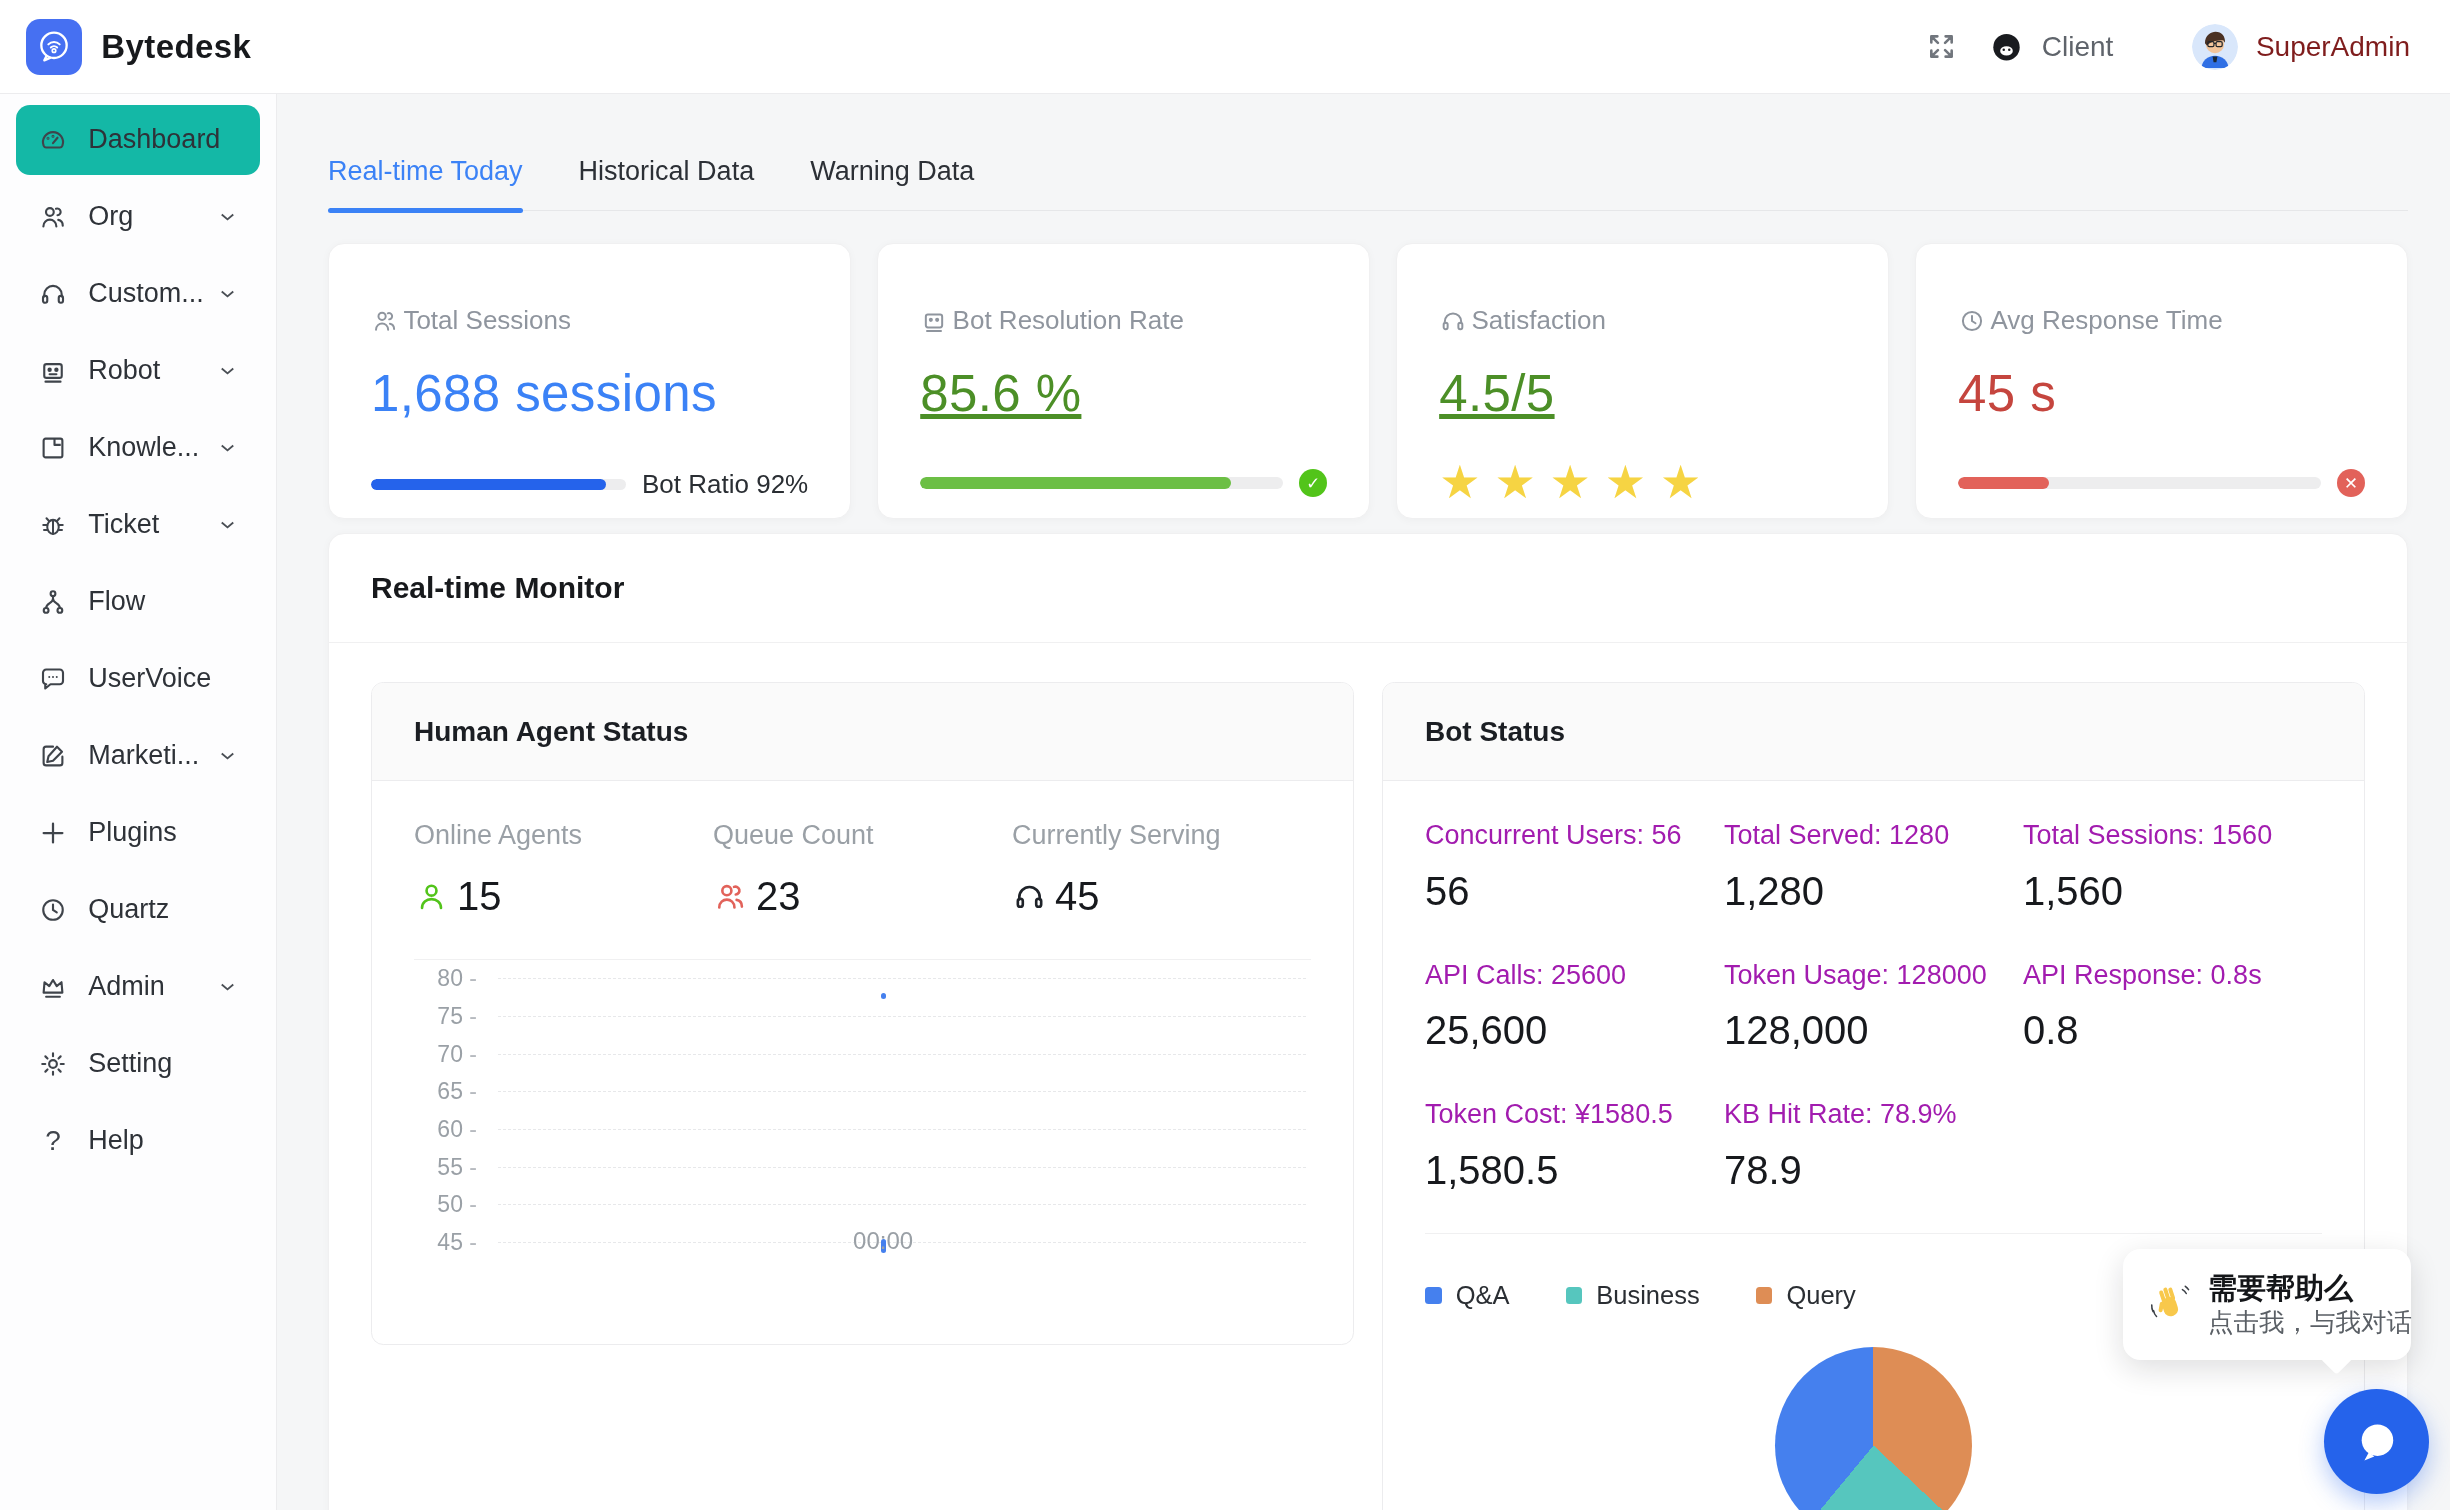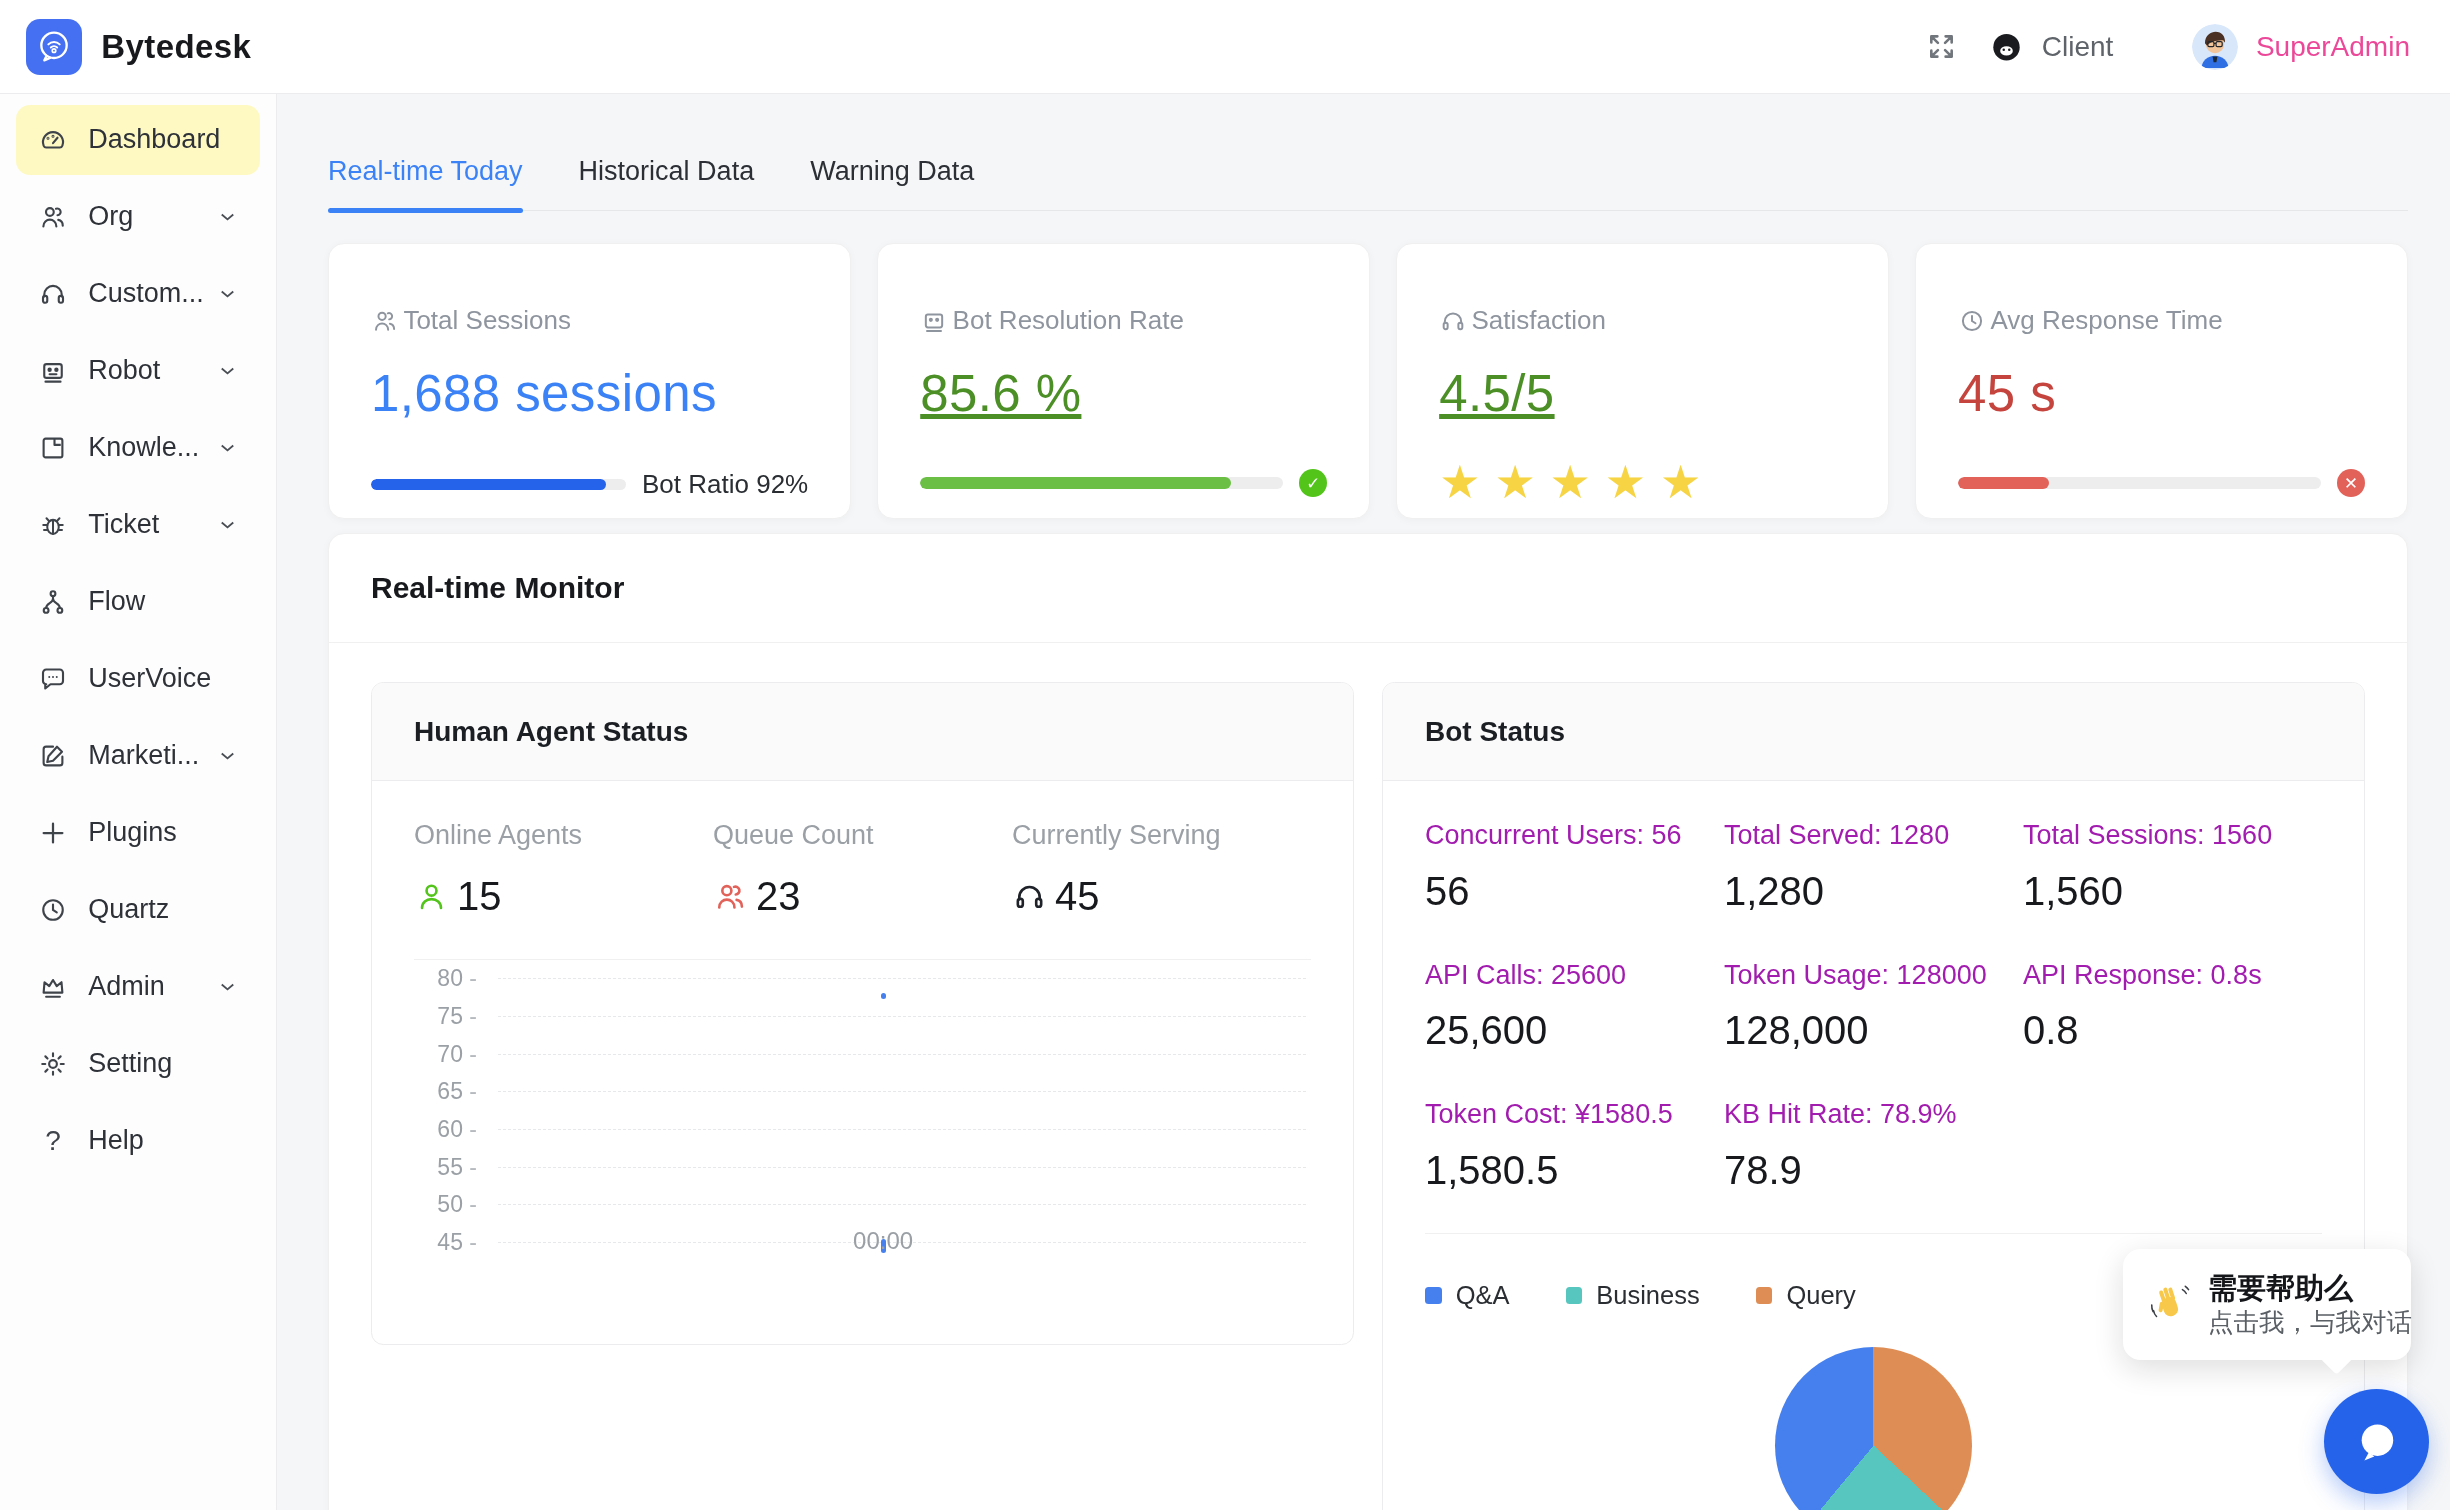--- a/index.html
+++ b/index.html
@@ -11,27 +11,27 @@
   .topbar { position:absolute; left:0; top:0; width:2450px; height:94px; background:#fff; border-bottom:1.8px solid #ececee; display:flex; align-items:center; justify-content:space-between; padding:0 40px 0 26px; z-index:20; }
   .brand { display:flex; align-items:center; gap:19.3px; }
   .logo { width:56px; height:56px; border-radius:14px; background:#4670f2; display:flex; align-items:center; justify-content:center; }
   .logo svg { width:40px; height:40px; }
   .brand-name { font-size:33px; font-weight:700; color:#17191c; letter-spacing:0.4px; }
   .topbar-right { display:flex; align-items:center; }
   .tb-icon { width:39px; height:39px; display:flex; align-items:center; justify-content:center; cursor:pointer; }
   .tb-icon svg { width:33px; height:33px; }
   .tb-label { font-size:28px; color:#5f646b; margin-left:16px; cursor:pointer; }
   .avatar { width:46px; height:46px; border-radius:50%; overflow:hidden; margin-left:79px; cursor:pointer; flex:none; }
-  .tb-user { font-size:28px; color:#ec4899; margin-left:17.6px; cursor:pointer; }
+  .tb-user { font-size:28px; color:#7f1d1d; margin-left:17.6px; cursor:pointer; }
   .gap-md { margin-left:26px; }
 
   
   .sidebar { position:absolute; left:0; top:94px; bottom:0; width:277px; background:#fdfdfe; border-right:1.8px solid #ececee; padding:10.5px 16px 0 16px; z-index:10; }
   .nav-item { display:flex; align-items:center; height:70px; margin-bottom:7px; padding:0 21px; border-radius:14px; cursor:pointer; color:#2e3238; }
-  .nav-item.active { background:#fef9c3; }
+  .nav-item.active { background:#14b8a6; }
   .nav-icon { width:32px; height:32px; flex:none; display:flex; align-items:center; justify-content:center; color:#3f444b; }
   .nav-icon svg { width:30px; height:30px; }
   .nav-label { font-size:27px; margin-left:19.3px; flex:1; white-space:nowrap; overflow:hidden; }
   .nav-chevron { width:23px; height:23px; color:#4a4f55; flex:none; }
   .nav-chevron svg { width:23px; height:23px; }
   .q-glyph { font-size:28px; color:#3f444b; line-height:1; }
 
   
   .content { position:absolute; left:277px; top:94px; right:0; bottom:0; padding:0 42px 0 51px; }
 

